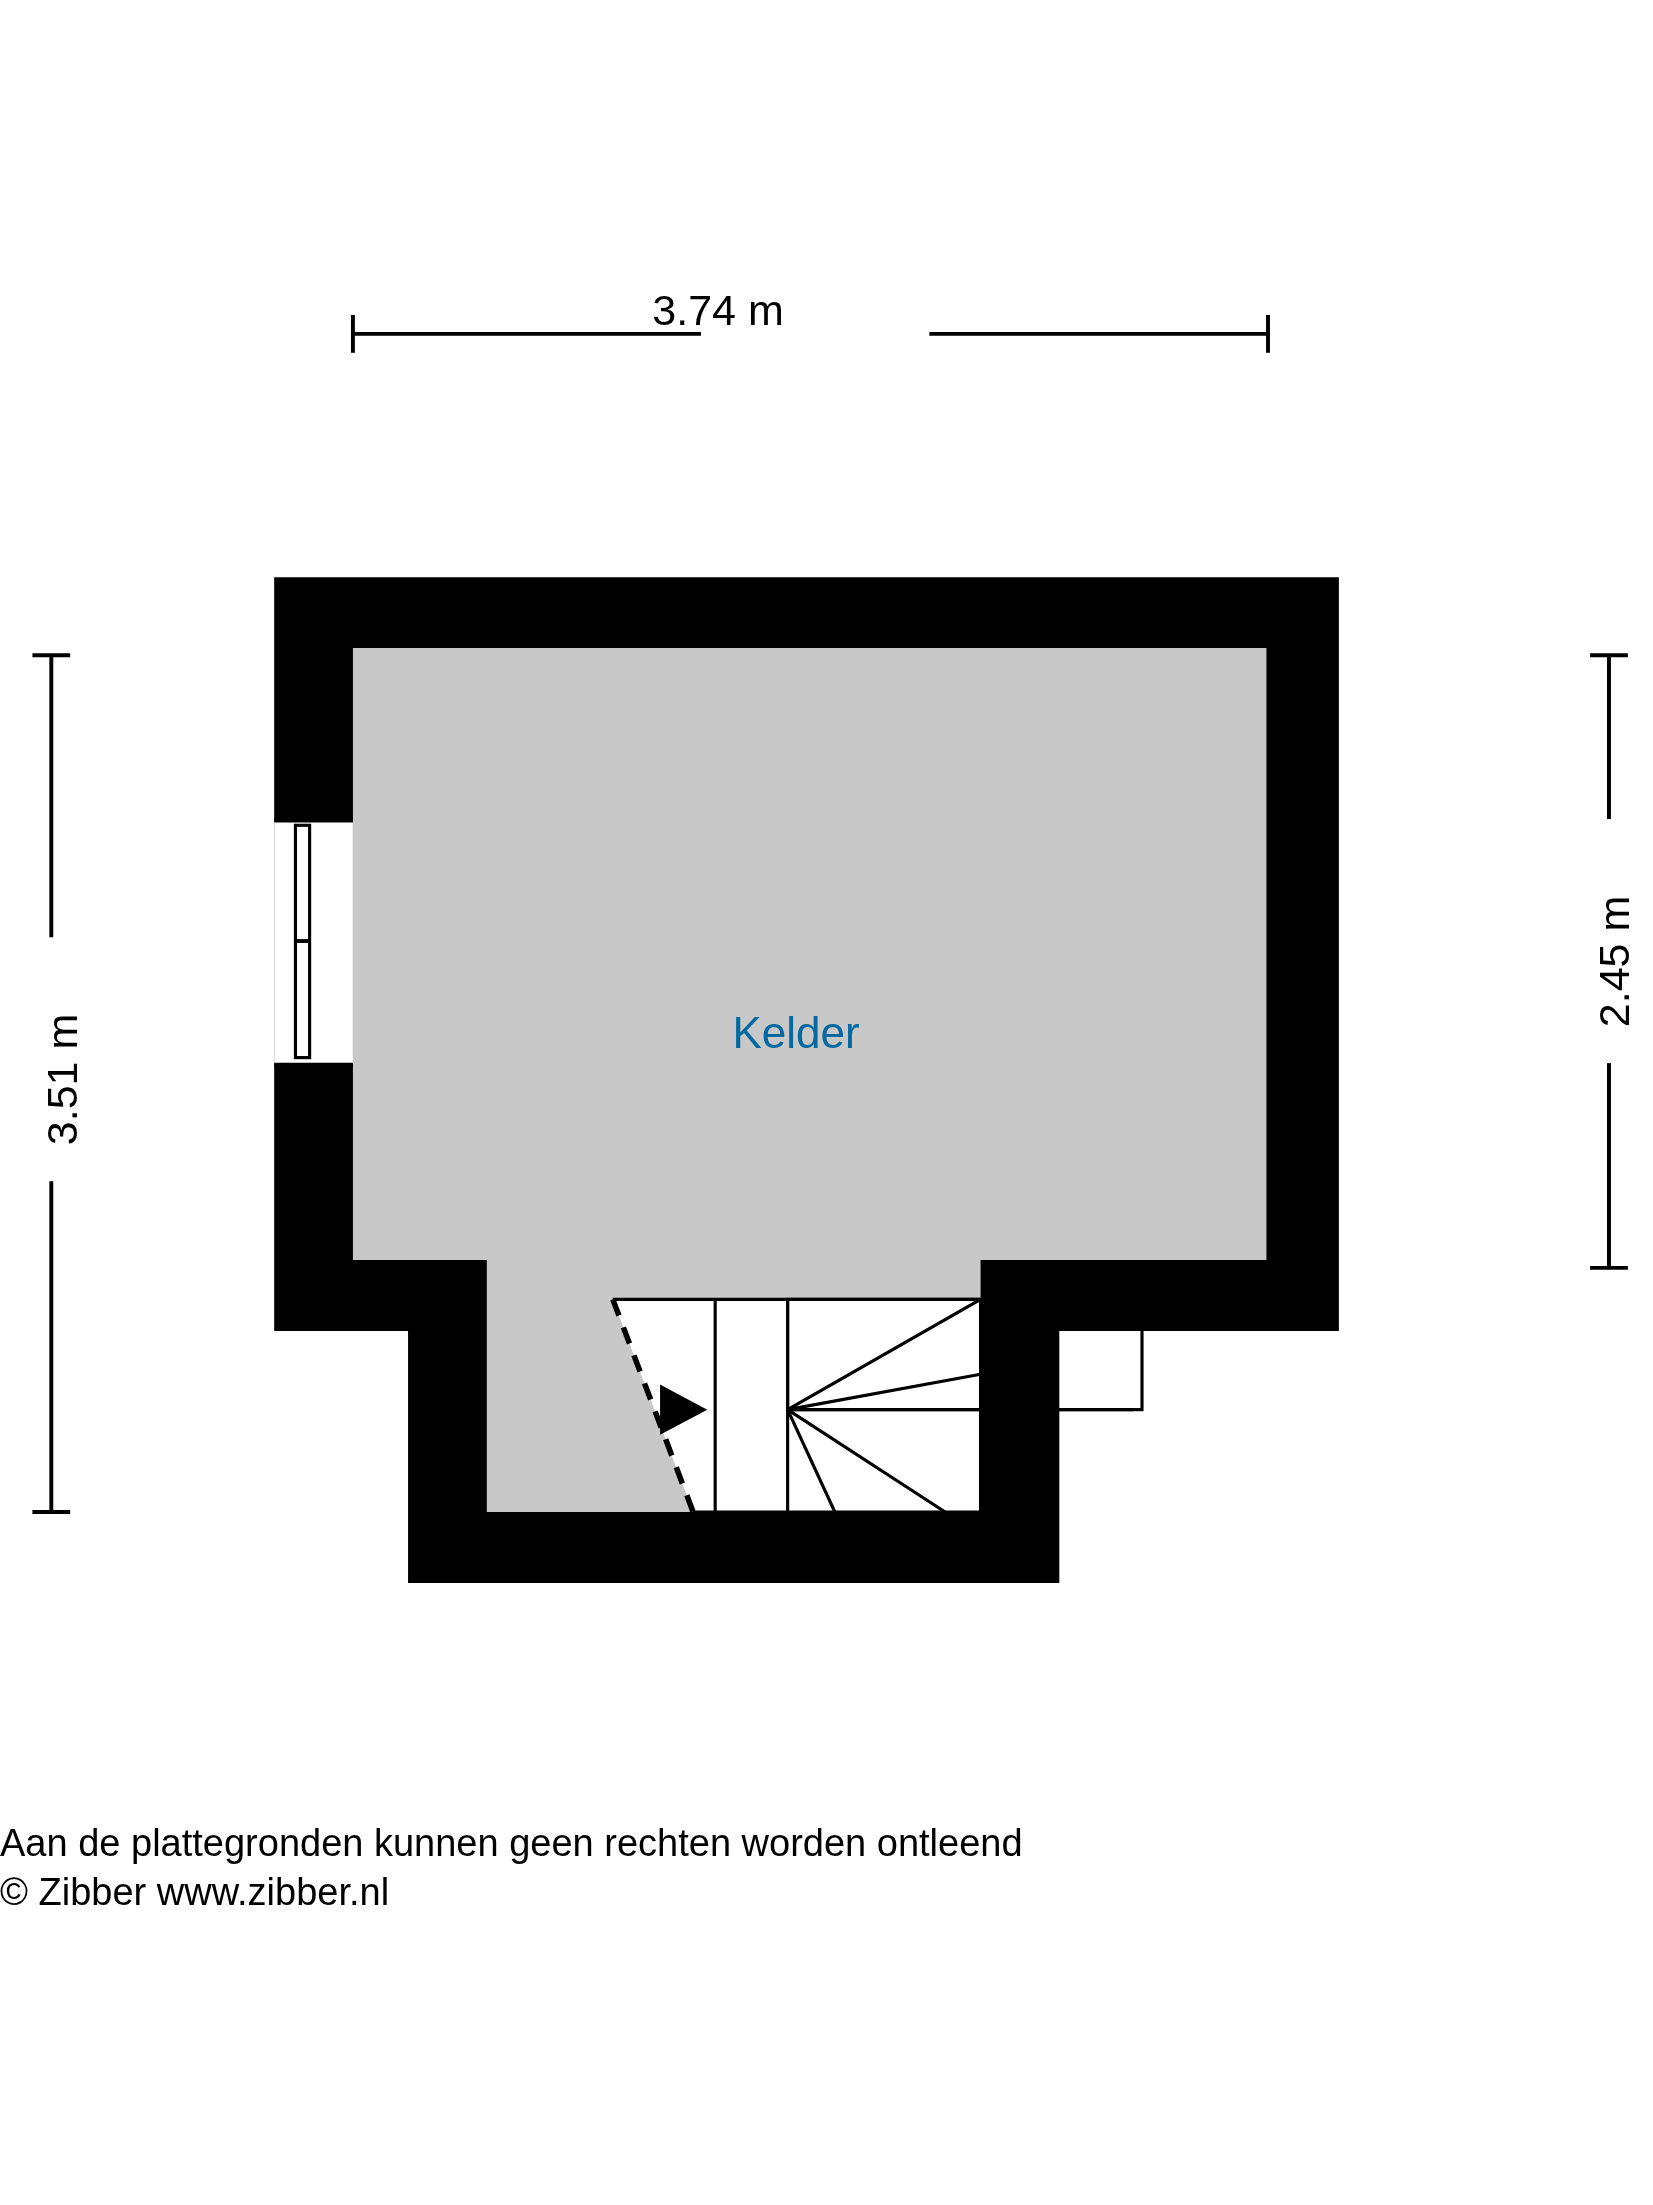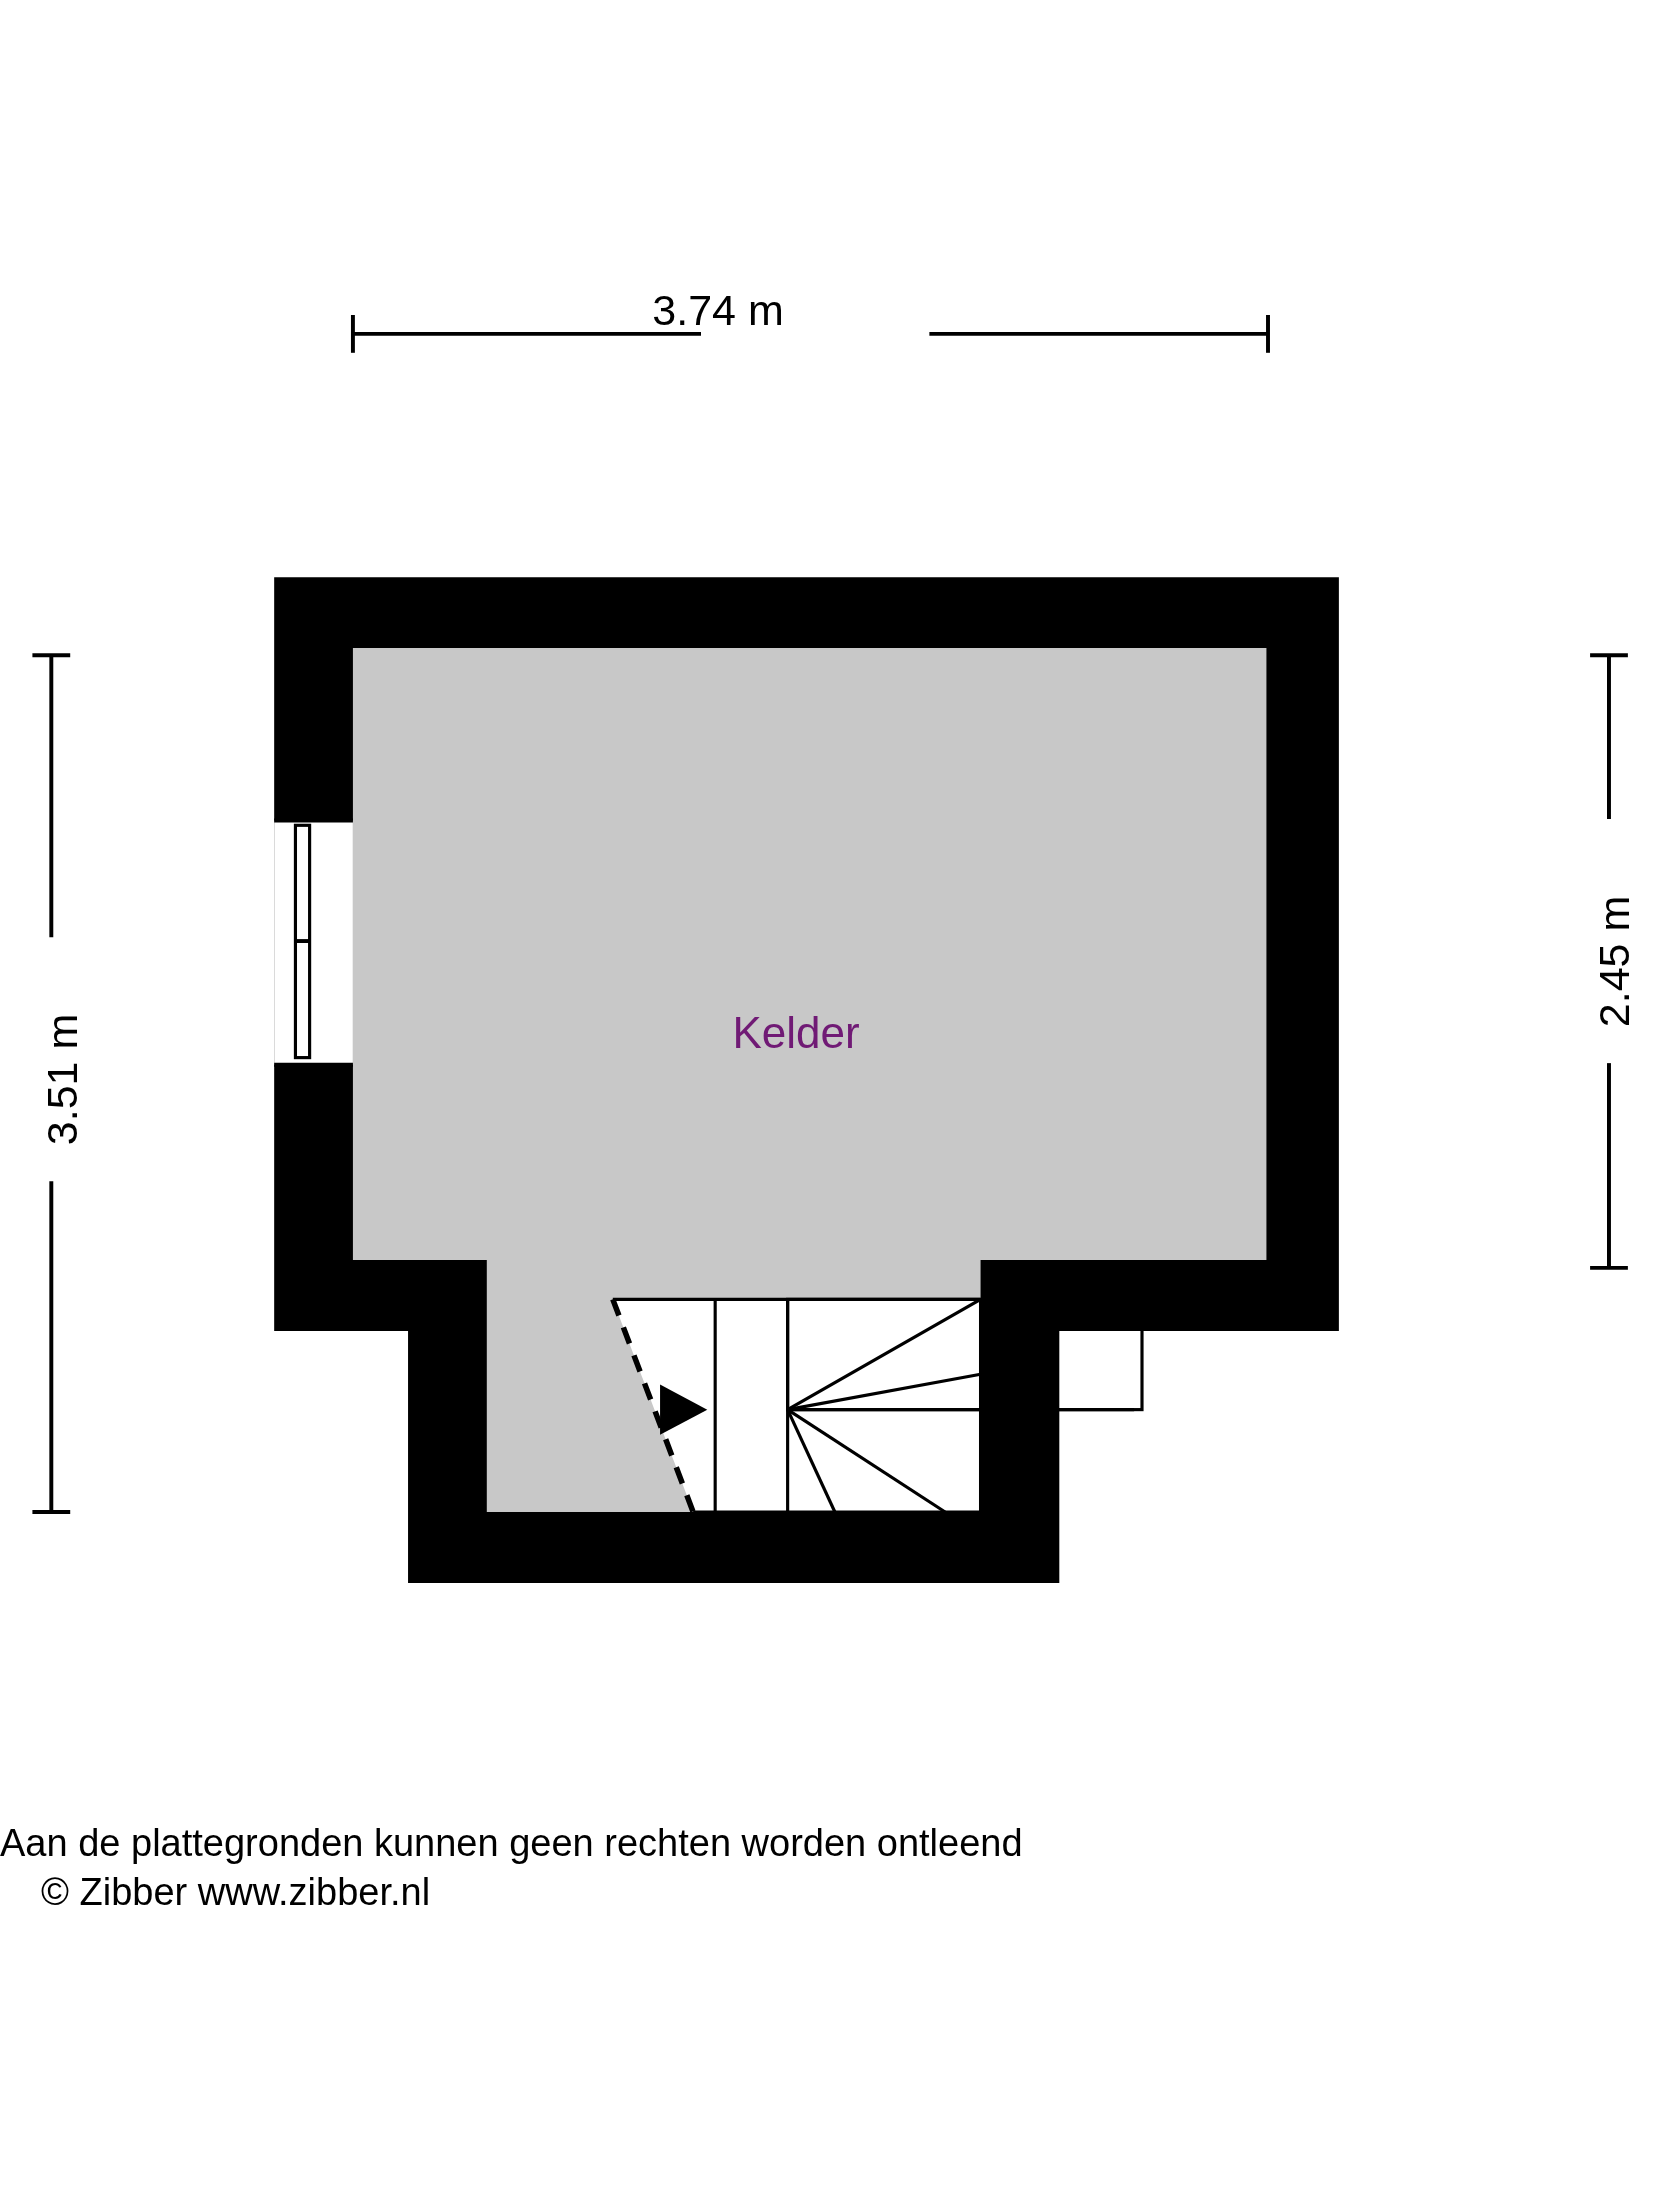--- a/index.html
+++ b/index.html
@@ -56,36 +56,35 @@
     transform-origin: 50% 50%;
   }
 
   #room-label {
     position: absolute;
     left: 599px;
     top: 1008px;
     width: 394px;
     text-align: center;
     font-size: 44px;
-    color: #701a75;
+    color: #0369a1;
   }
 
   #disclaimer {
     position: absolute;
     left: 0;
     top: 1819px;
     width: 1654px;
     text-align: left;
     font-size: 38px;
     line-height: 1.28;
     color: #000;
   }
   #disclaimer .line2 {
     display: block;
-    padding-left: 41px;
   }
 </style>
 </head>
 <body>
 
 <svg id="floorplan" viewBox="0 0 2100 2800" xmlns="http://www.w3.org/2000/svg">
 
   <g>
     <line x1="448" y1="424" x2="890" y2="424" stroke="#000" stroke-width="5"></line>
     <line x1="1180" y1="424" x2="1610" y2="424" stroke="#000" stroke-width="5"></line>

